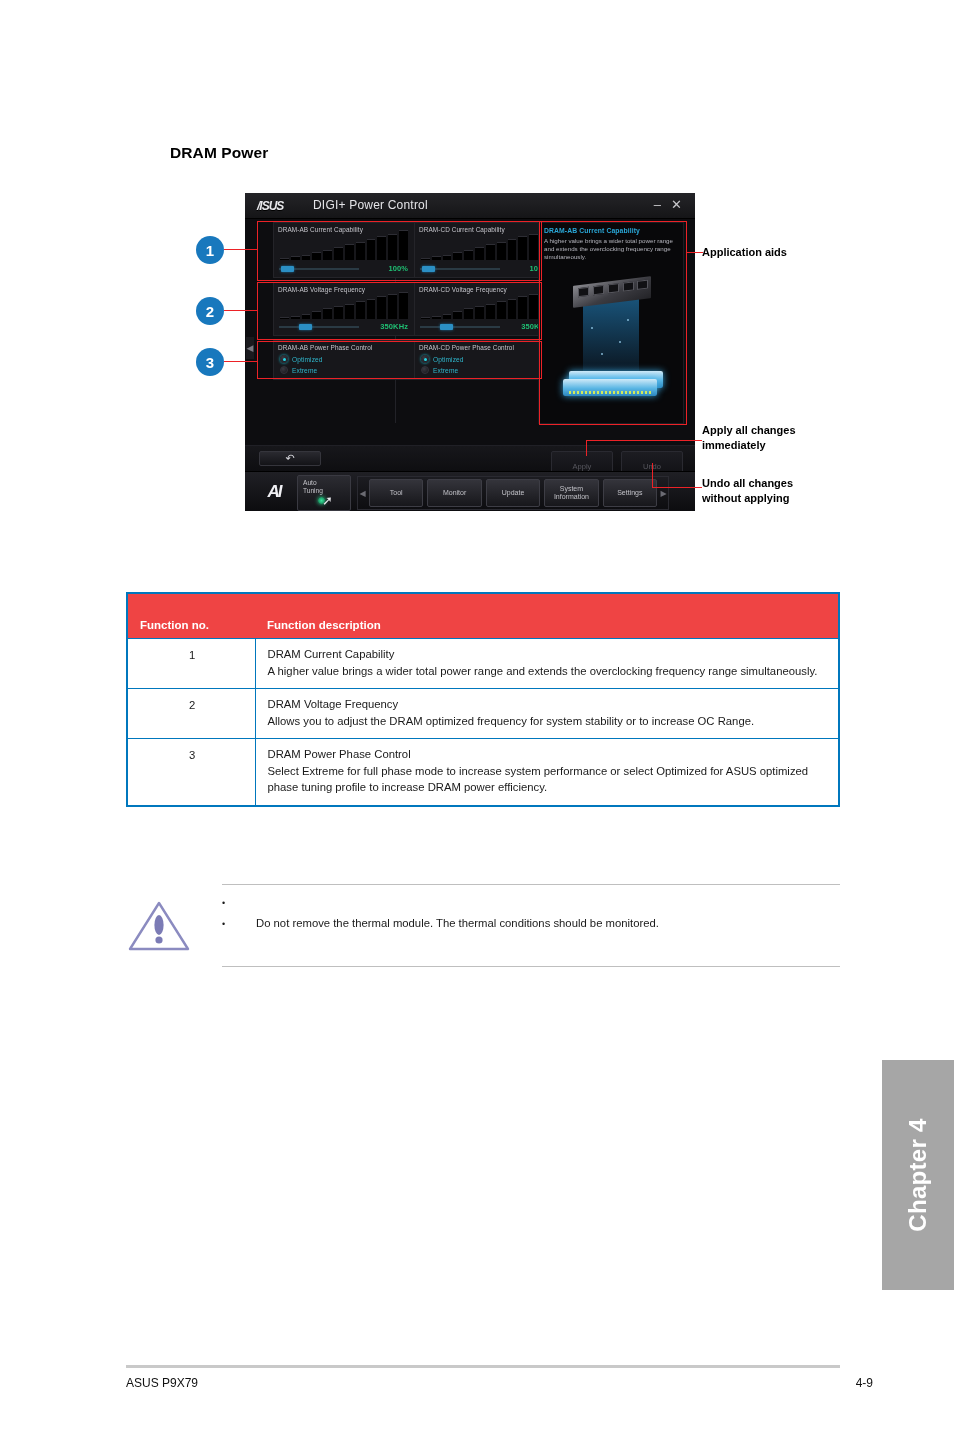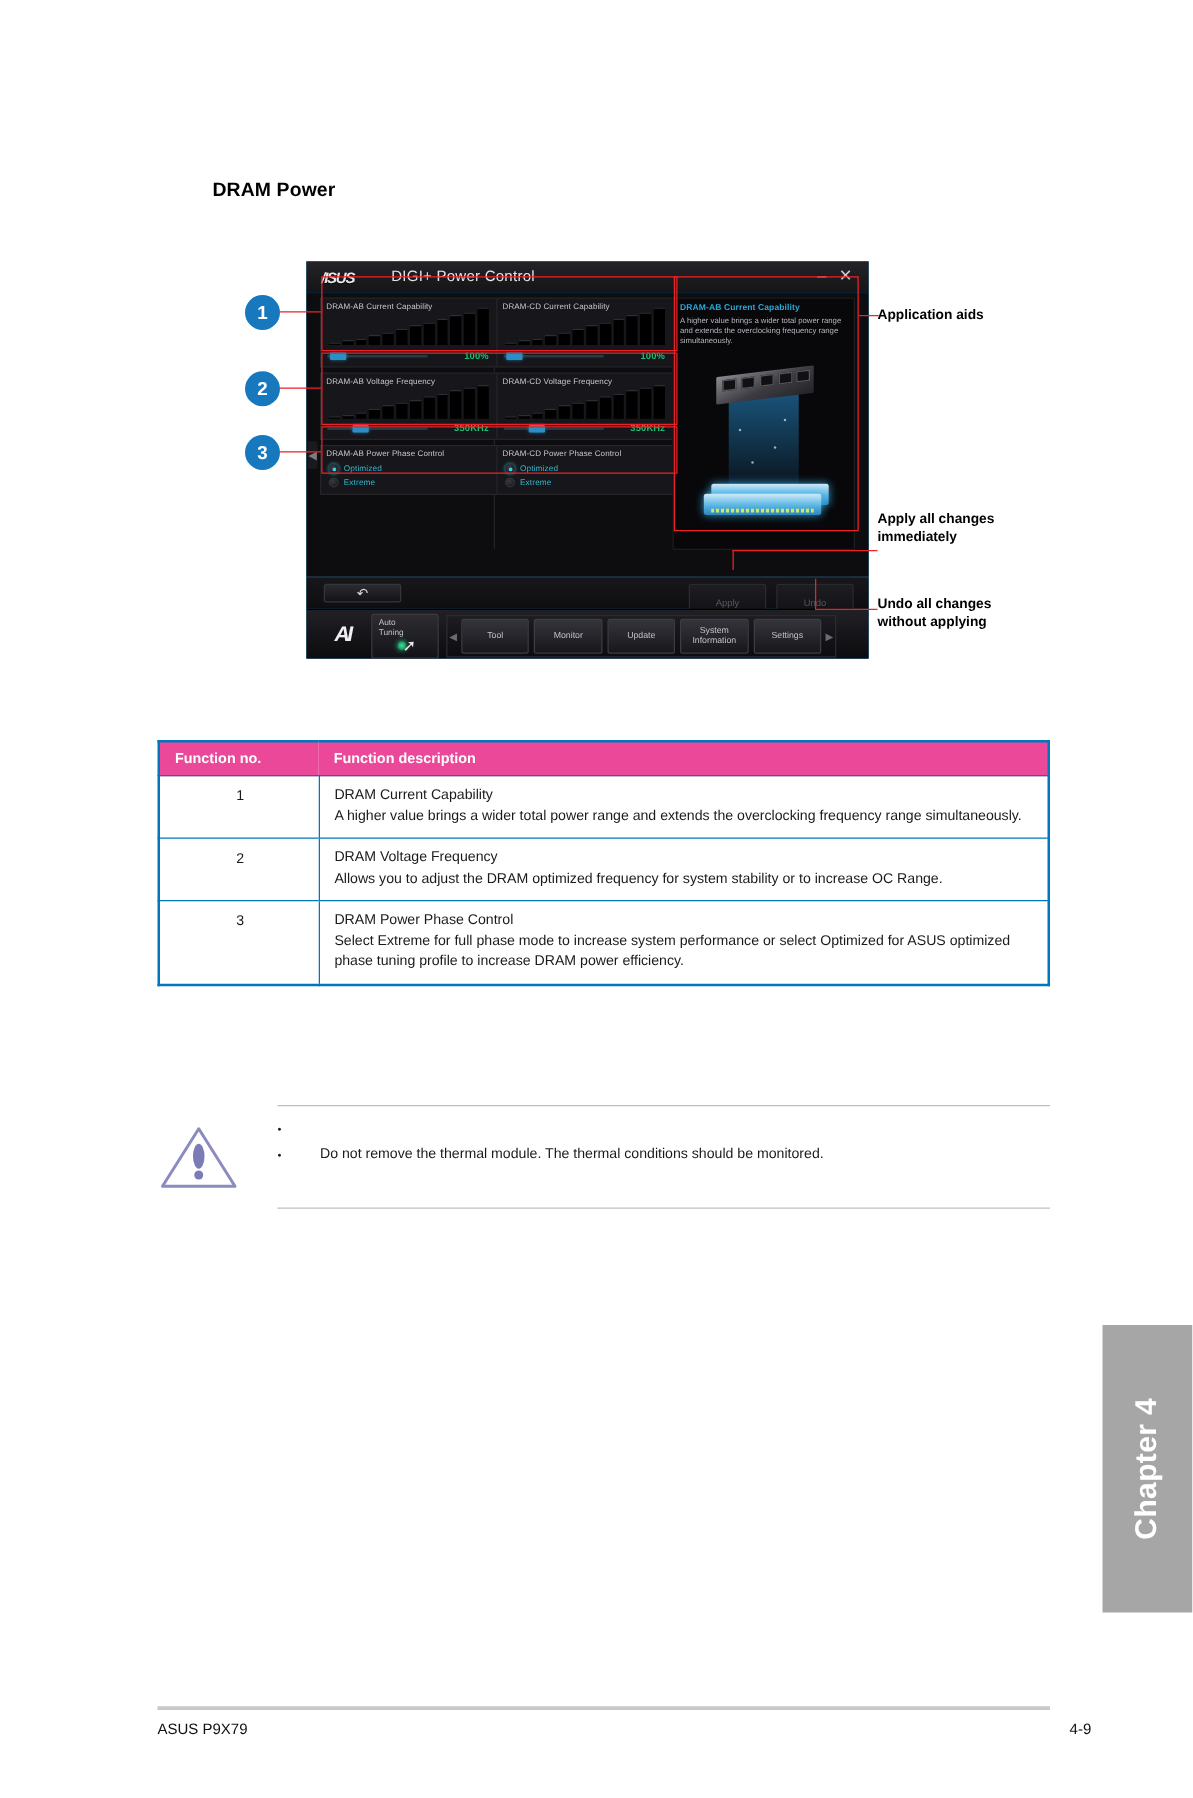--- a/index.html
+++ b/index.html
@@ -15,23 +15,23 @@
   .page-title {
     position: absolute;
     left: 170px; top: 144px;
     font-size: 15.5px; font-weight: bold; color: #000;
     letter-spacing: .1px;
   }
 
   
   .figure {
     position: absolute;
-    left: 245px; top: 209px;
+    left: 245px; top: 193px;
     width: 450px; height: 318px;
-    background: #0369a1;
+    background: #7dd3fc;
     overflow: hidden;
   }
   .titlebar {
     position: absolute; left: 0; top: 0; width: 100%; height: 26px;
     background: linear-gradient(#242428, #151517);
     border-bottom: 1px solid #000;
   }
   .asus-logo {
     position: absolute; left: 12px; top: 7px;
     width: 48px; height: 12px;
@@ -60,21 +60,21 @@
   }
   .side-arrow {
     position: absolute; left: 1px; top: 118px;
     width: 8px; height: 22px;
     background: #1a1a1e;
     color: #7a7a82; font-size: 9px;
     display: flex; align-items: center; justify-content: center;
   }
   .panel-col {
     position: absolute; top: 0;
-    width: 145px; height: 208px;
+    width: 145px; height: 208px; margin-left: 17px;
   }
   .col-a { left: 11px; }
   .col-b { left: 152px; }
   .col-divider {
     position: absolute; left: 150px; top: 4px;
     width: 1px; height: 200px; background: #222228;
   }
 
   .card {
     position: absolute; left: 0;
@@ -300,23 +300,23 @@
 
   
   .table {
     position: absolute;
     left: 126px; top: 592px;
     width: 714px;
     border: 2px solid #0077bd;
     border-collapse: collapse;
   }
   .table thead th {
-    background: #ec4899; color: #fff;
+    background: #ef4444; color: #fff;
     font-size: 11.5px; font-weight: bold;
-    text-align: left; padding: 7px 0 7px 12px;
+    text-align: left; padding: 25px 0 7px 12px;
     border: none;
   }
   .table thead th.c1 { width: 128px; }
   .table tbody td {
     border-top: 1px solid #0077bd;
     border-right: 1px solid #0077bd;
     padding: 7px 10px 9px 12px;
     vertical-align: top;
     font-size: 11.3px; color: #1a1a1a;
     line-height: 16.5px;
@@ -570,21 +570,21 @@
 <div class="lead" style="left:224px; top:310px; width:33px;"></div>
 
 <div class="callout" style="left:196px; top:348px;">3</div>
 <div class="lead" style="left:224px; top:361px; width:33px;"></div>
 
 <div class="lead" style="left:687px; top:252px; width:16px;"></div>
 <div class="callout-label" style="left:702px; top:245px;">Application aids</div>
 
 <div class="lead" style="left:586px; top:440px; width:116px;"></div>
 <div class="lead lead-v" style="left:586px; top:440px; height:16px;"></div>
-<div class="callout-label" style="left:702px; top:408px;">
+<div class="callout-label" style="left:702px; top:423px;">
   <span>Apply all changes</span><br>
   <span>immediately</span>
 </div>
 
 <div class="lead" style="left:652px; top:487px; width:50px;"></div>
 <div class="lead lead-v" style="left:652px; top:463px; height:25px;"></div>
 <div class="callout-label" style="left:702px; top:476px;">
   <span>Undo all changes</span><br>
   <span>without applying</span>
 </div>

